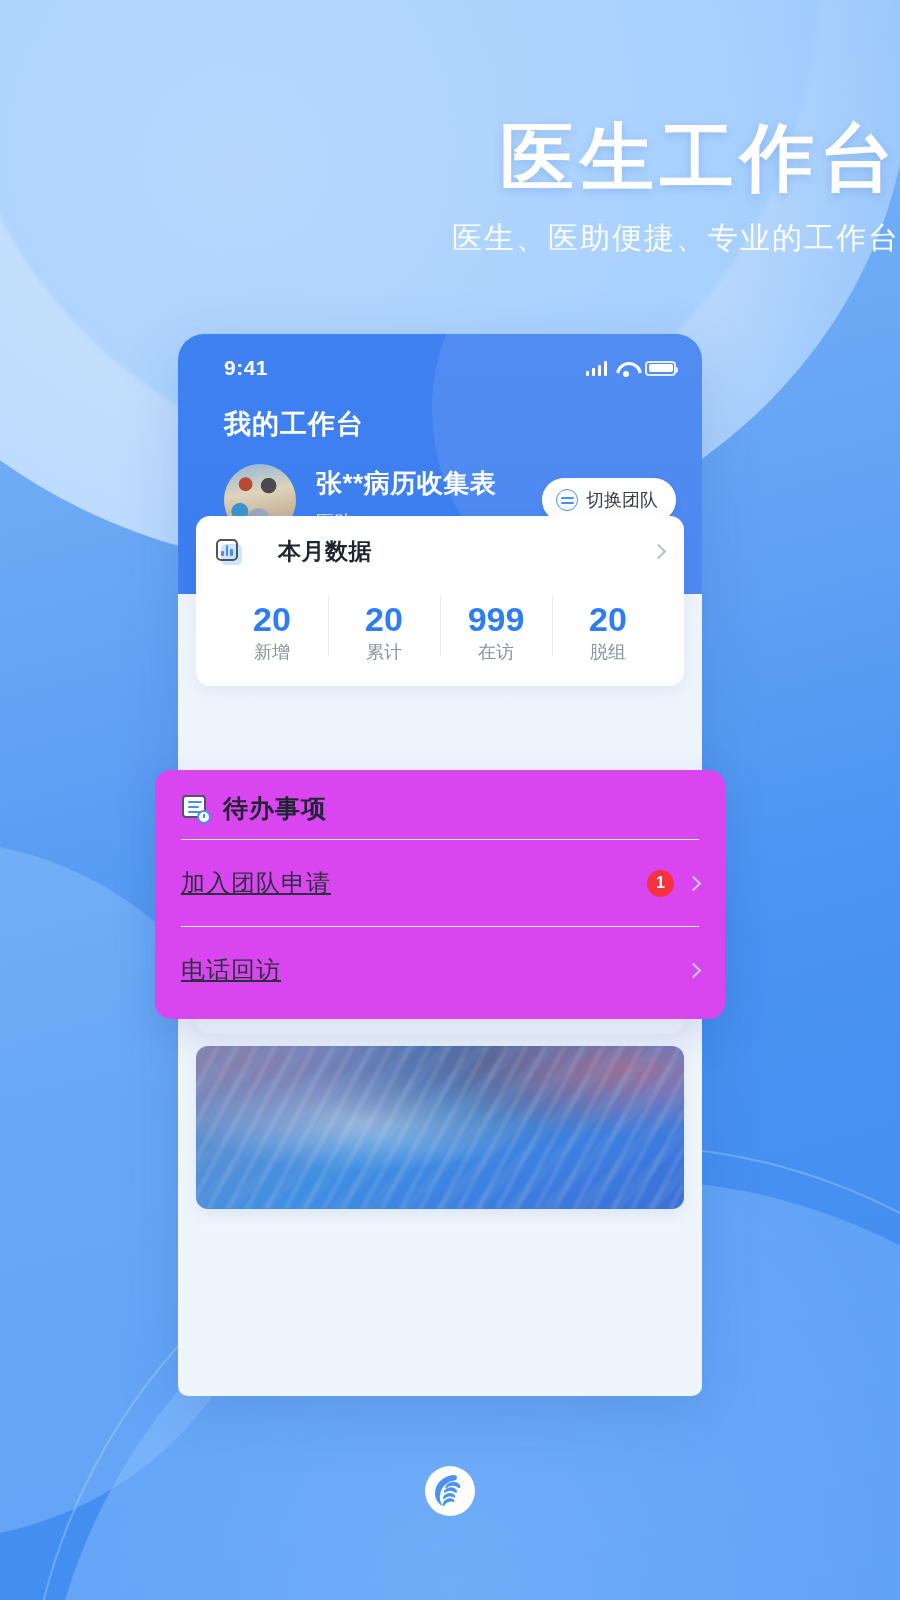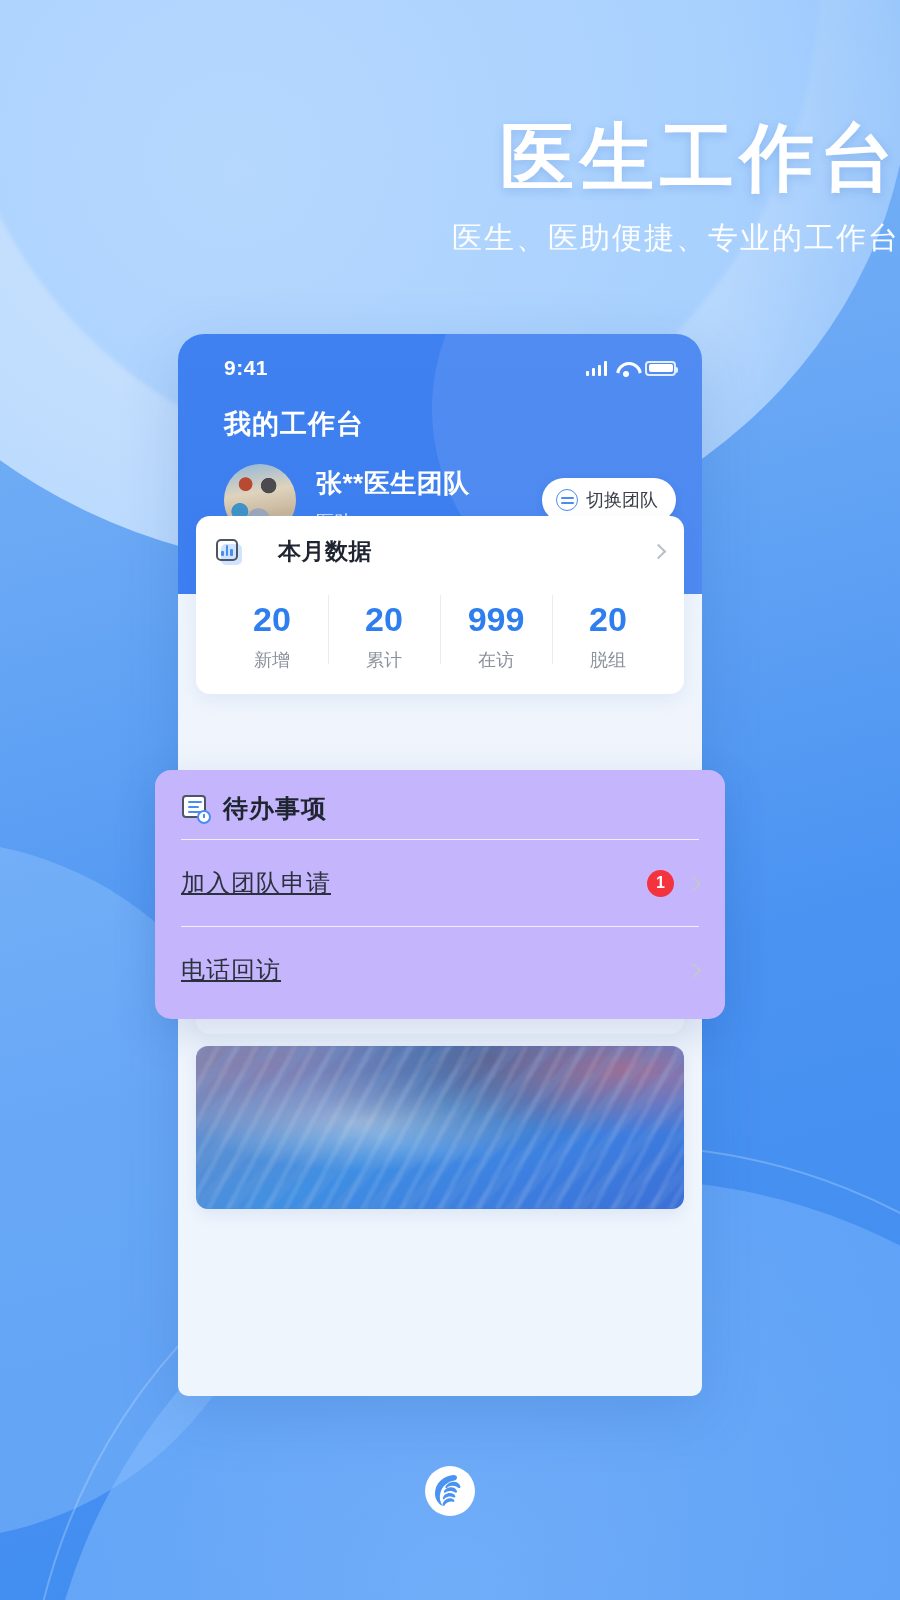--- a/index.html
+++ b/index.html
@@ -187,21 +187,21 @@
   .chart-icon .bars i:nth-child(2){height:11px;}
   .chart-icon .bars i:nth-child(3){height:7px;}
   .stats-title { margin-left: 12px; font-size: 23px; font-weight: 600; color: #1f2530; letter-spacing: .5px; }
   .chev { margin-left: auto; width: 11px; height: 11px; border-right: 2.4px solid #b9bfc9; border-top: 2.4px solid #b9bfc9; transform: rotate(45deg); }
   .stats-grid { display:flex; margin-top: 22px; }
   .stat-cell { flex:1; text-align:center; position: relative; }
   .stat-cell + .stat-cell::before {
     content:""; position:absolute; left:0; top: 6px; bottom: 8px; width:1px; background:#e9edf3;
   }
   .stat-num { font-size: 34px; font-weight: 700; color: #2f7ef0; letter-spacing: 0; margin-top: 11px; }
-  .stat-lab { font-size: 18px; color: #8b919c; margin-top: 9px; }
+  .stat-lab { font-size: 18px; color: #8b919c; margin-top: 1px; }
 
   .quick-card {
     position: absolute; left: 18px; right: 18px; top: 300px;
     background: linear-gradient(180deg, #ffffff 0%, #f4f8ff 100%);
     border-radius: 14px;
     box-shadow: 0 6px 18px rgba(45,95,175,0.06);
     padding: 22px 10px 20px;
     display: flex;
   }
   .quick-item { flex:1; text-align:center; }
@@ -229,21 +229,21 @@
       repeating-linear-gradient(118deg, rgba(255,255,255,0.10) 0px, rgba(255,255,255,0.10) 5px, rgba(255,255,255,0) 5px, rgba(255,255,255,0) 17px),
       repeating-linear-gradient(132deg, rgba(120,160,220,0.18) 0px, rgba(120,160,220,0.18) 9px, rgba(255,255,255,0) 9px, rgba(255,255,255,0) 26px);
     filter: blur(1.2px);
   }
 
   
   .todo-card {
     position: absolute;
     left: 155px; top: 770px;
     width: 570px;
-    background: #c4b5fd;
+    background: #d946ef;
     border-radius: 16px;
     box-shadow: 0 14px 44px rgba(28,70,150,0.16);
     padding: 22px 26px 6px;
     z-index: 20;
   }
   .todo-head { display:flex; align-items:center; padding-bottom: 14px; }
   .todo-icon { width: 30px; height: 30px; position: relative; flex: 0 0 auto; }
   .todo-icon .doc {
     position:absolute; left:1px; top:1px; width:24px; height:23px;
     border: 2px solid #4d5562; border-radius: 4px; background:#fff;
@@ -324,21 +324,21 @@
         <span class="wifi"></span>
         <span class="batt"></span>
       </div>
     </div>
 
     <div class="page-title">我的工作台</div>
 
     <div class="profile-row">
       <div class="avatar"></div>
       <div class="profile-meta">
-        <div class="profile-name">张**医生团队</div>
+        <div class="profile-name">张**病历收集表</div>
         <div class="profile-role">医助</div>
       </div>
       <div class="switch-btn">
         <span class="swap-icon"></span>
         <span>切换团队</span>
       </div>
     </div>
   </div>
 
   <div class="phone-body">

